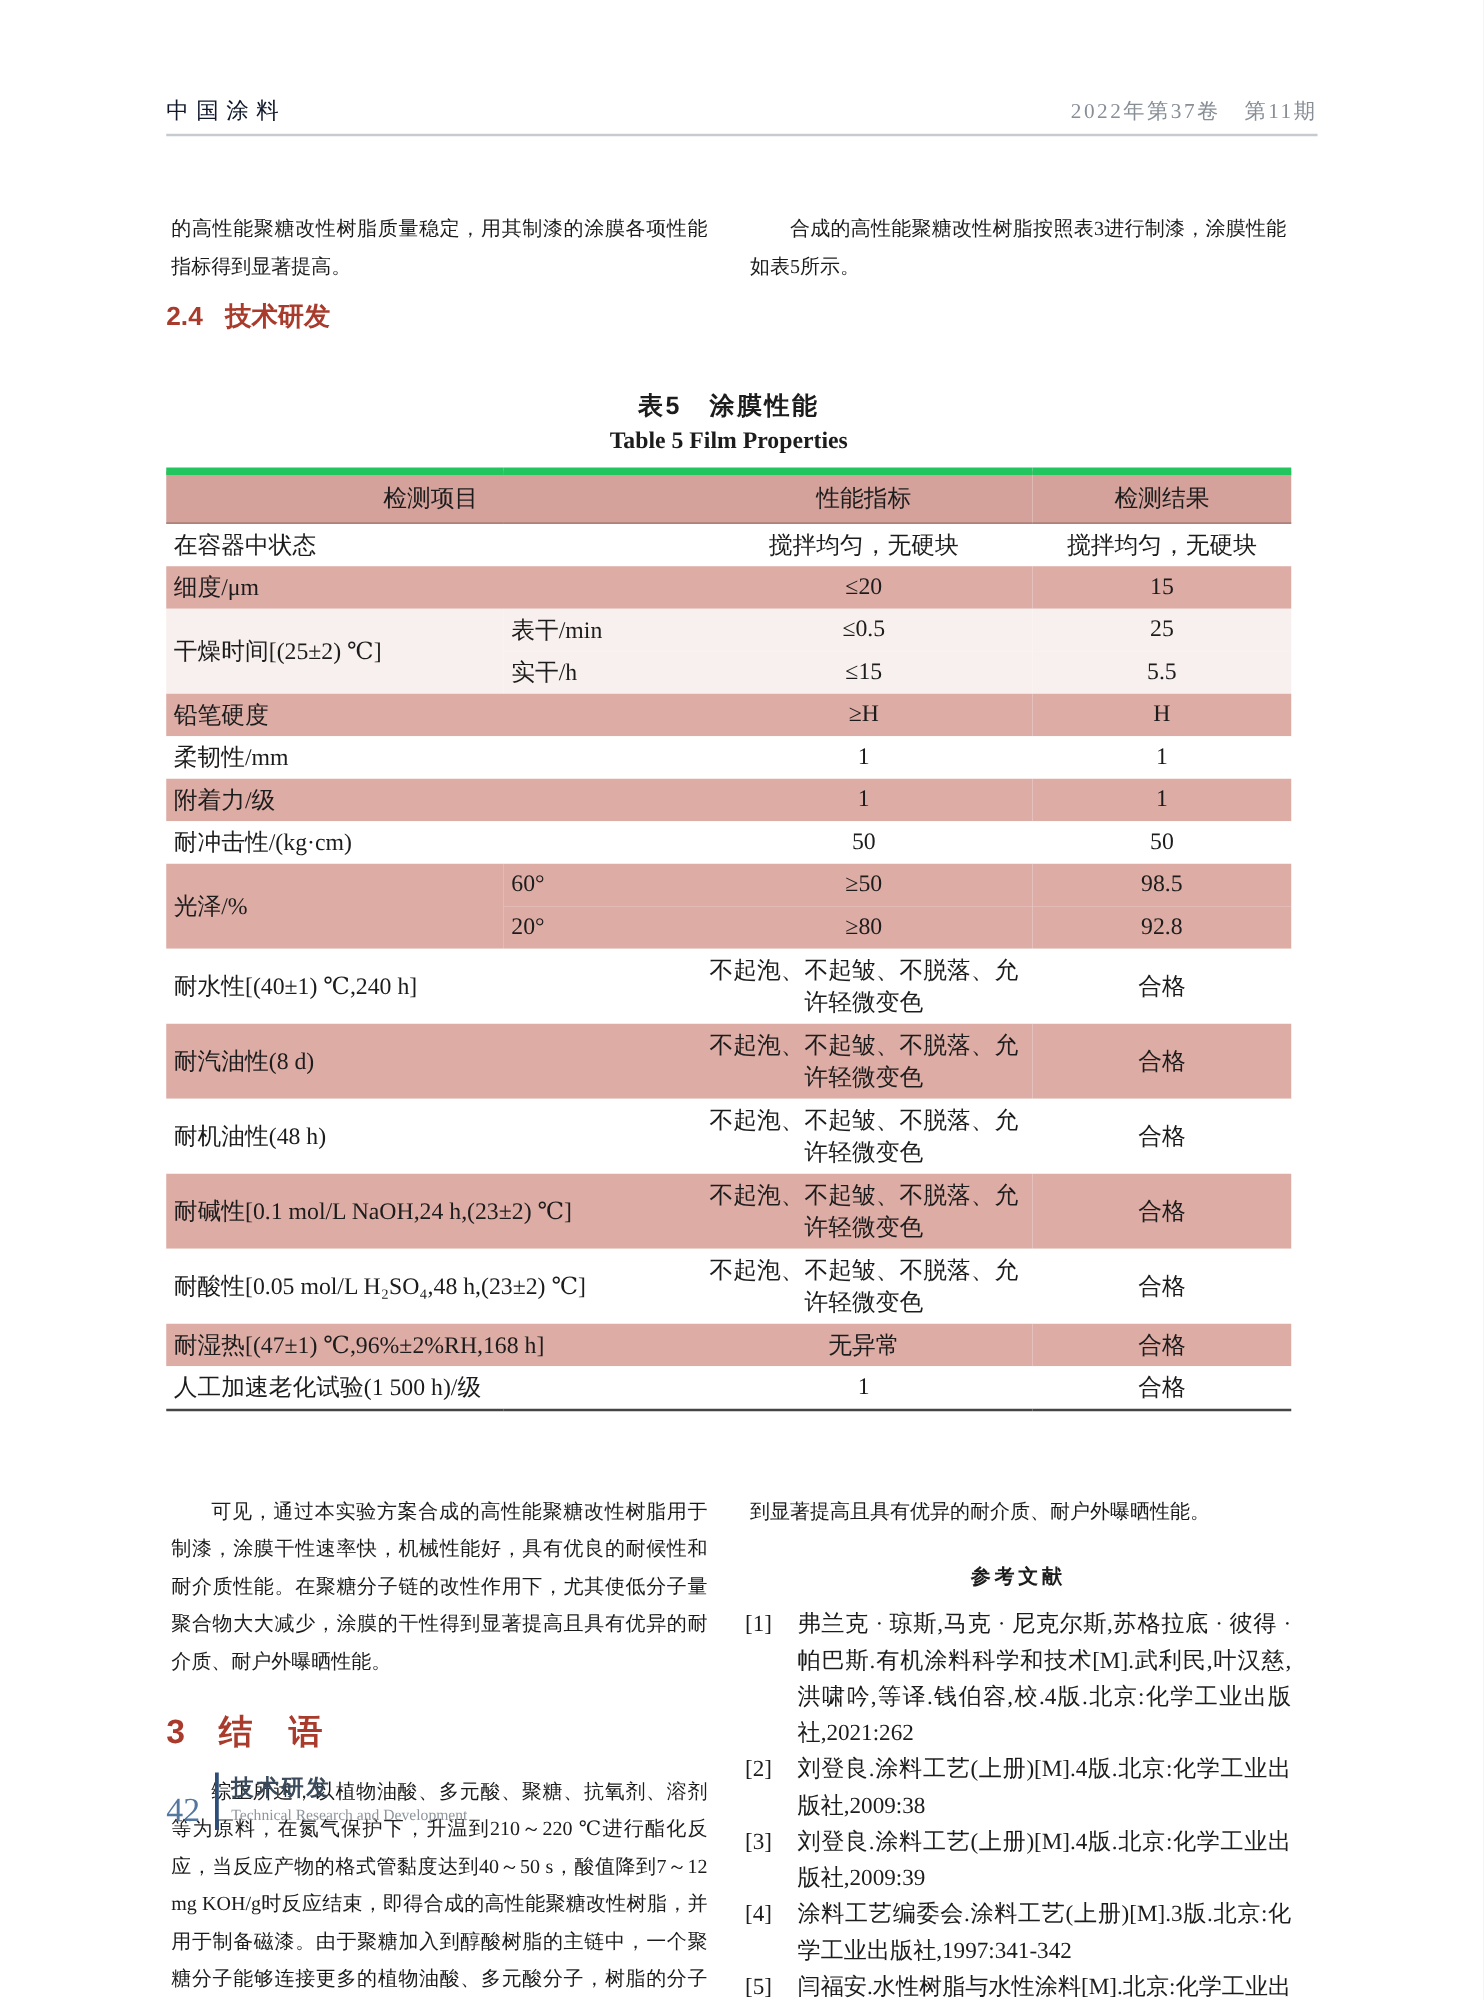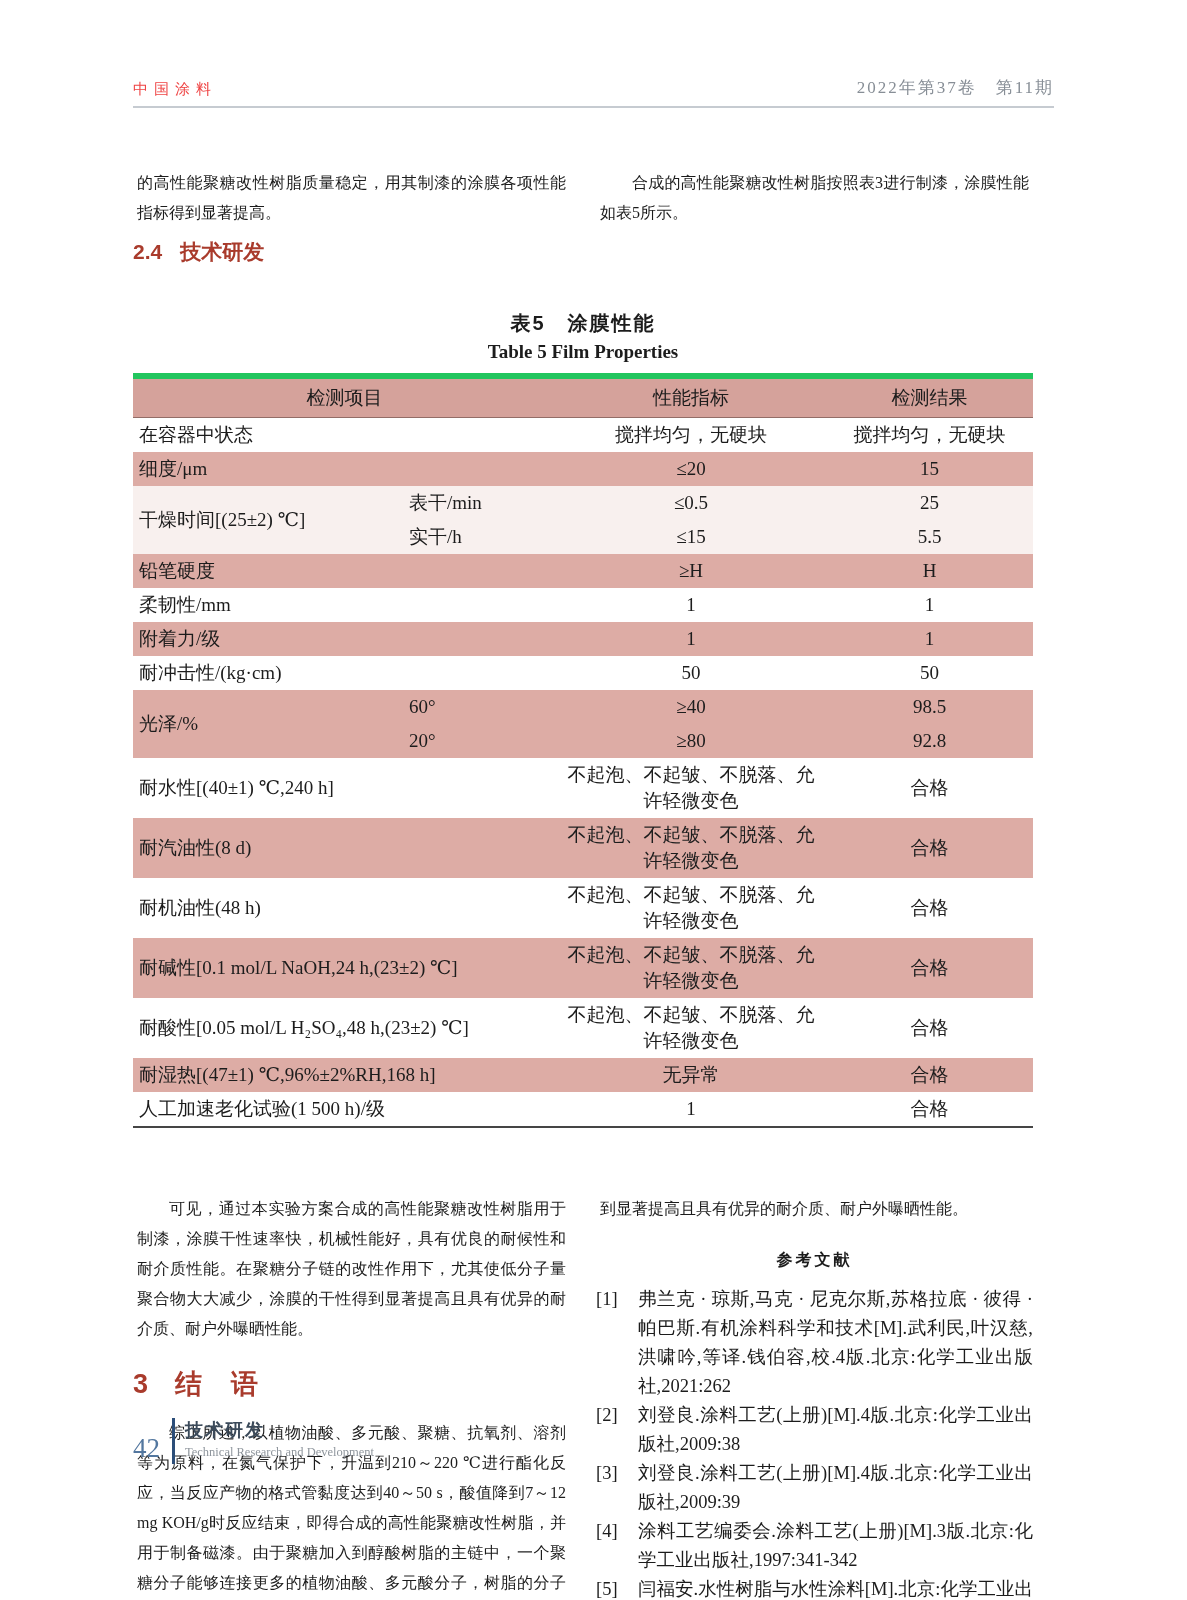--- a/index.html
+++ b/index.html
@@ -14,21 +14,21 @@
   }
   .content{width:900px;margin-left:133px;}
 
   
   .pagehead{
     display:flex;justify-content:space-between;align-items:flex-end;
     padding-top:76px;padding-bottom:7px;
     border-bottom:2px solid #c6cbd1;
     width:921px;
   }
-  .pagehead .journal{font-size:15px;color:#ef4444;letter-spacing:6px;}
+  .pagehead .journal{font-size:18px;color:#0f172a;letter-spacing:6px;}
   .pagehead .issue{font-size:17px;color:#878e96;letter-spacing:2px;}
 
   
   .cols{display:flex;gap:26px;}
   .col{width:437px;}
   .body-text{
     font-size:16px;line-height:30px;margin:4px;
     text-align:justify;
   }
   .indent{text-indent:2em;}
@@ -185,21 +185,21 @@
               <td class="c-result">1</td>
             </tr>
             <tr class="tone-white">
               <td class="c-item" colspan="2">耐冲击性/(kg·cm)</td>
               <td class="c-spec">50</td>
               <td class="c-result">50</td>
             </tr>
             <tr class="tone-pink">
               <td class="c-item" rowspan="2">光泽/%</td>
               <td class="c-sub">60°</td>
-              <td class="c-spec">≥40</td>
+              <td class="c-spec">≥50</td>
               <td class="c-result">98.5</td>
             </tr>
             <tr class="tone-pink">
               <td class="c-sub">20°</td>
               <td class="c-spec">≥80</td>
               <td class="c-result">92.8</td>
             </tr>
             <tr class="tone-white">
               <td class="c-item" colspan="2">耐水性[(40±1) ℃,240 h]</td>
               <td class="c-spec">不起泡、不起皱、不脱落、允许轻微变色</td>

